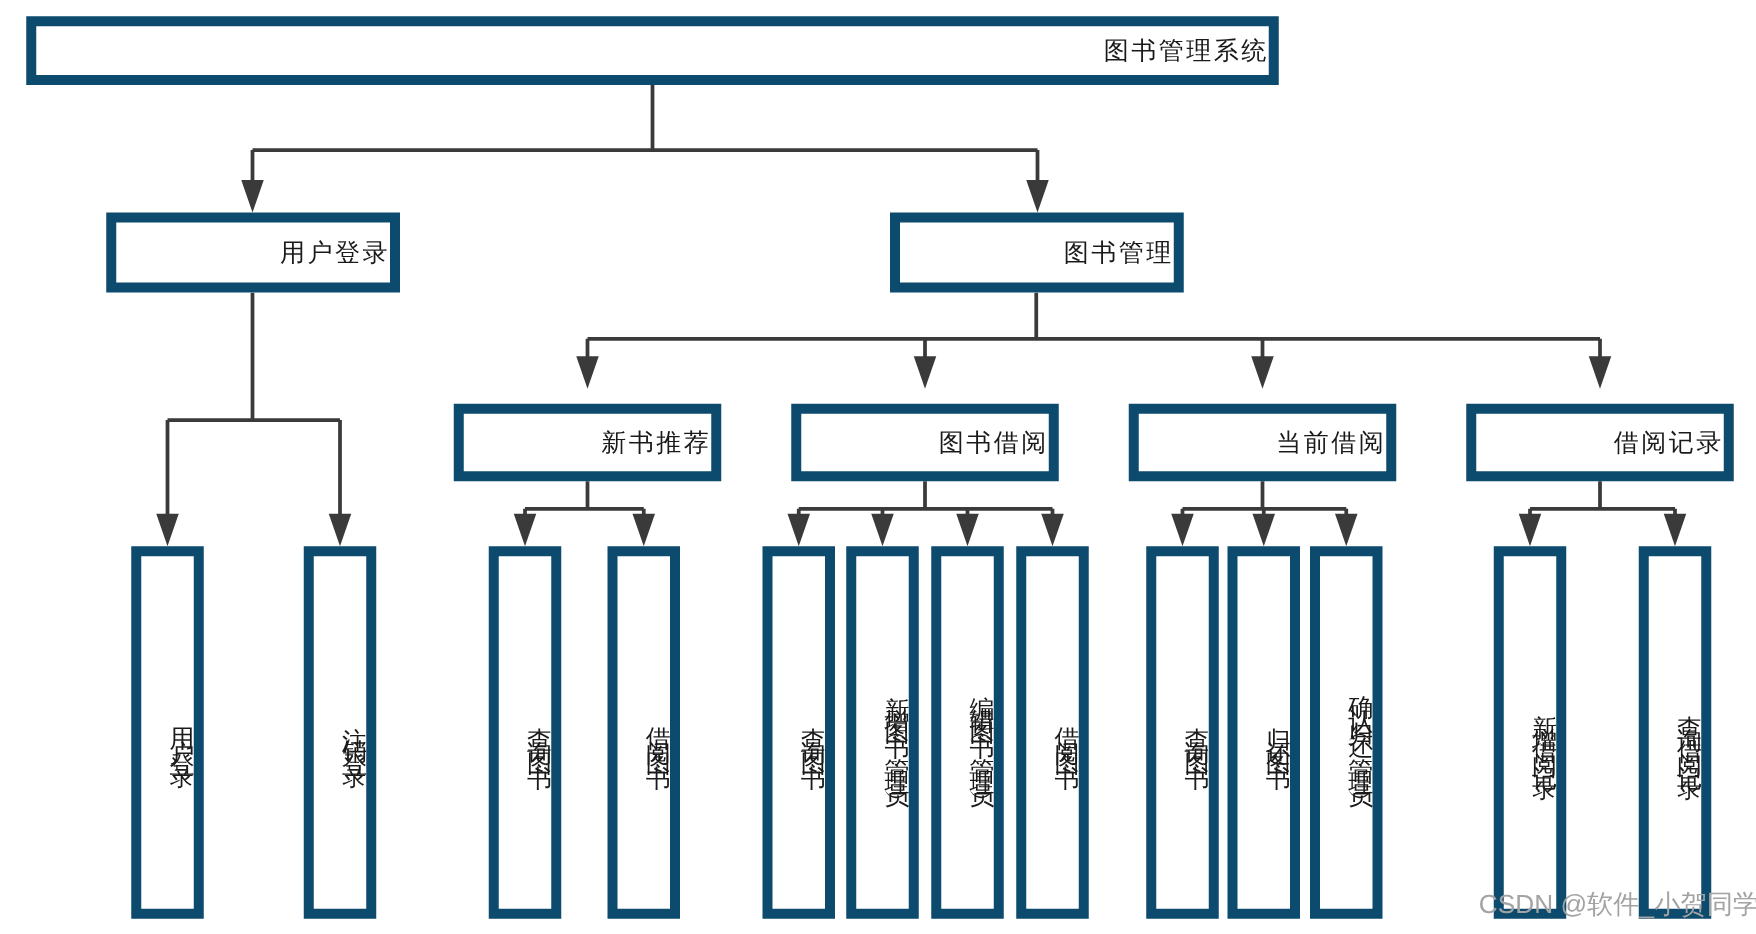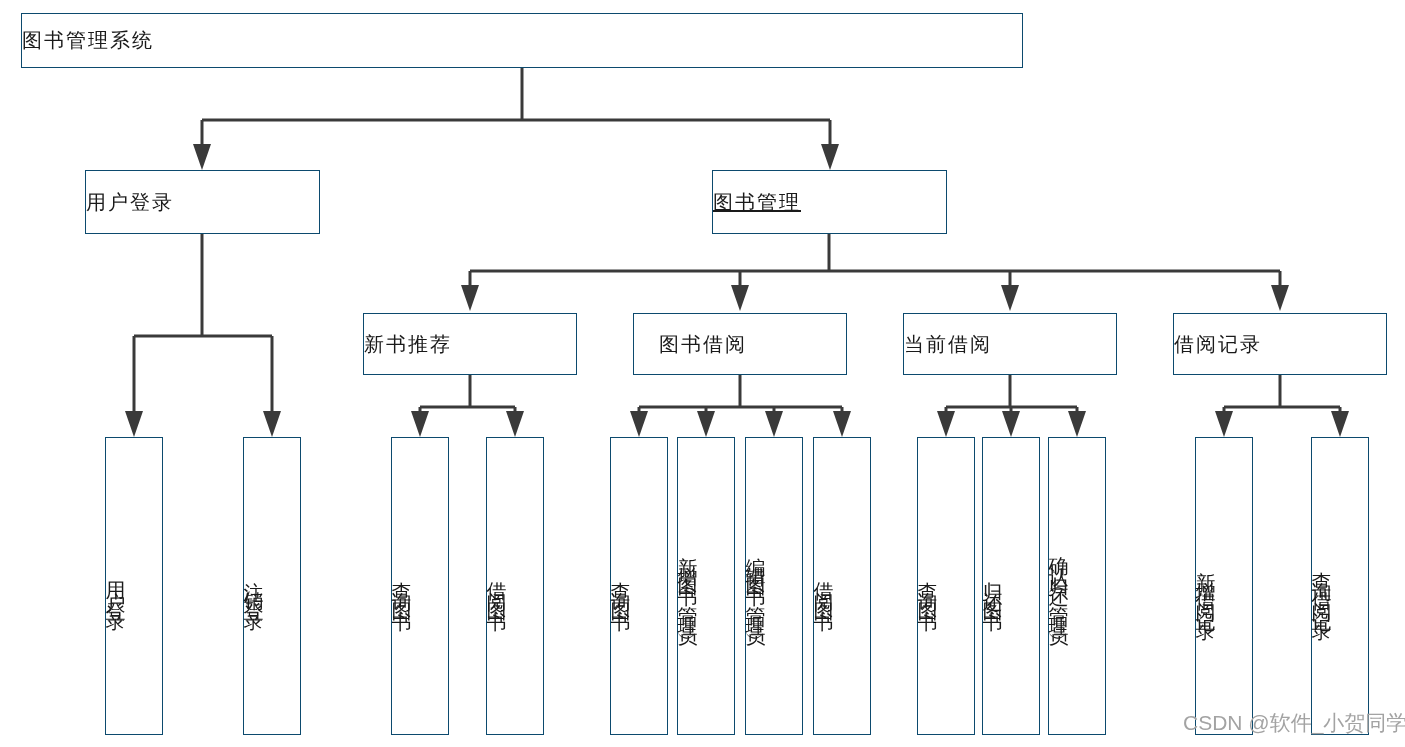--- a/index.html
+++ b/index.html
@@ -10,36 +10,36 @@
     font-family:"Liberation Sans", sans-serif;
     overflow:hidden;
   }
   #connectors {
     position:absolute; left:0; top:0; width:1405px; height:747px;
     z-index:1;
   }
   .node {
     position:absolute;
     background:#ffffff;
-    border:1px solid #0c4a6e;
-    display:flex; align-items:center; justify-content:flex-start;
+    border:8px solid #0c4a6e;
+    display:flex; align-items:center; justify-content:flex-end;
     color:#1a1a1a;
     z-index:2;
     box-sizing:border-box;
   }
   .node .lbl {
     font-size:20px;
     letter-spacing:2px;
     white-space:nowrap;
   }
   .root  { left:21px;  top:13px;  width:1002px; height:55px; }
   .lv2   { top:170px; width:235px; height:64px; }
   .lv2a  { left:85px;  }
-  .lv2b  { left:712px;text-decoration:underline; }
-  .lv3   { top:313px; width:214px; height:62px; }
+  .lv2b  { left:712px; }
+  .lv3   { top:323px; width:214px; height:62px; }
   .lv3a  { left:363px;  }
   .lv3b  { left:633px;padding-left:25px;  }
   .lv3c  { left:903px;  }
   .lv3d  { left:1173px; }
   .leaf  { top:437px; width:58px; height:298px; }
   .leaf .lbl {
     writing-mode:vertical-rl;
     text-orientation:mixed;
     letter-spacing:10px;
     font-size:20px;

